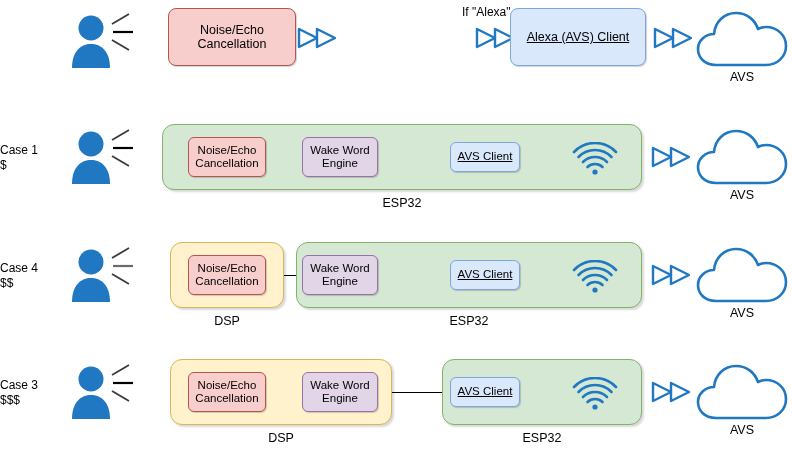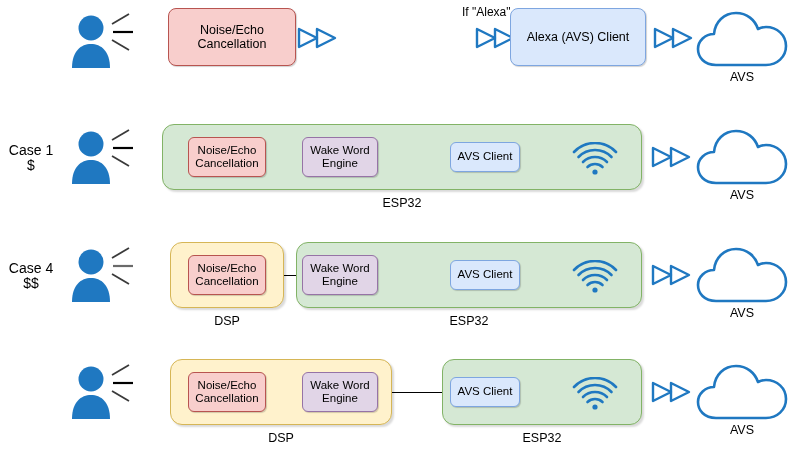--- a/index.html
+++ b/index.html
@@ -9,38 +9,38 @@
     font-family:"Liberation Sans", sans-serif;
     color:#000;
     overflow:hidden;
     position:relative;
   }
   .stage{position:absolute;left:0;top:0;width:792px;height:465px;}
   .abs{position:absolute;box-sizing:border-box;}
 
   
   .case-label{
-    font-size:14px;line-height:15px;text-align:center;white-space:nowrap;
+    font-size:12px;line-height:15px;white-space:nowrap;
   }
 
   
   .person{width:72px;height:58px;}
 
   
   .box{
     border-radius:8px;
     display:flex;align-items:center;justify-content:center;
     text-align:center;
     font-size:12.5px;line-height:14.5px;
     box-shadow:1px 1px 1px rgba(0,0,0,0.18);
   }
   .box.small{font-size:11.5px;line-height:13.5px;border-radius:6px;}
   .box-pink{background:#f8cecc;border:1px solid #b85450;}
   .box-purple{background:#e1d5e7;border:1px solid #9673a6;}
-  .box-blue{background:#dae8fc;border:1px solid #7ea6e0;}
+  .box-blue{background:#dae8fc;border:1px solid #7ea6e0;text-decoration:underline;}
   .container-green{background:#d5e8d4;border:1px solid #82b366;border-radius:12px;
      box-shadow:2px 2px 2px rgba(0,0,0,0.15);}
   .container-yellow{background:#fff2cc;border:1px solid #d6b656;border-radius:12px;
      box-shadow:2px 2px 2px rgba(0,0,0,0.15);}
 
   
   .caption{font-size:12.5px;text-align:center;white-space:nowrap;}
 
   
   .glyph{display:block;}
@@ -235,20 +235,24 @@
       <path d="M20 57 C8 57 2 49 2 41 C2 33 9 26 18 26 C19 14 28 5 40 5
                C51 5 59 12 62 21 C64 20 67 19 70 19 C81 19 90 27 90 38
                C90 49 81 57 70 57 Z" fill="none" stroke="#1f78c1" stroke-width="2.6" stroke-linejoin="round"></path>
     </svg>
   </div>
   <div class="abs cloud-label" style="left:696px;top:306px;width:92px;">AVS</div>
 
   <div class="abs caption" style="left:170px;top:314px;width:114px;">DSP</div>
   <div class="abs caption" style="left:296px;top:314px;width:346px;">ESP32</div>
 
+  <div class="abs case-label" style="left:0px;top:378px;width:62px;">
+    <div>Case 3</div>
+    <div>$$$</div>
+  </div>
 
   <div class="abs person" style="left:66px;top:361px;">
     <svg viewBox="0 0 72 58" width="72" height="58">
       <circle cx="25" cy="18" r="12.5" fill="#1f78c1"></circle>
       <path d="M6 58 C6 41 15 34 25 34 C35 34 44 41 44 58 Z" fill="#1f78c1"></path>
       <line x1="46" y1="14" x2="63" y2="4" stroke="#3a3a3a" stroke-width="1.8"></line>
       <line x1="47" y1="22" x2="67" y2="22" stroke="#000" stroke-width="2.2"></line>
       <line x1="46" y1="30" x2="63" y2="40" stroke="#3a3a3a" stroke-width="1.8"></line>
     </svg>
   </div>

